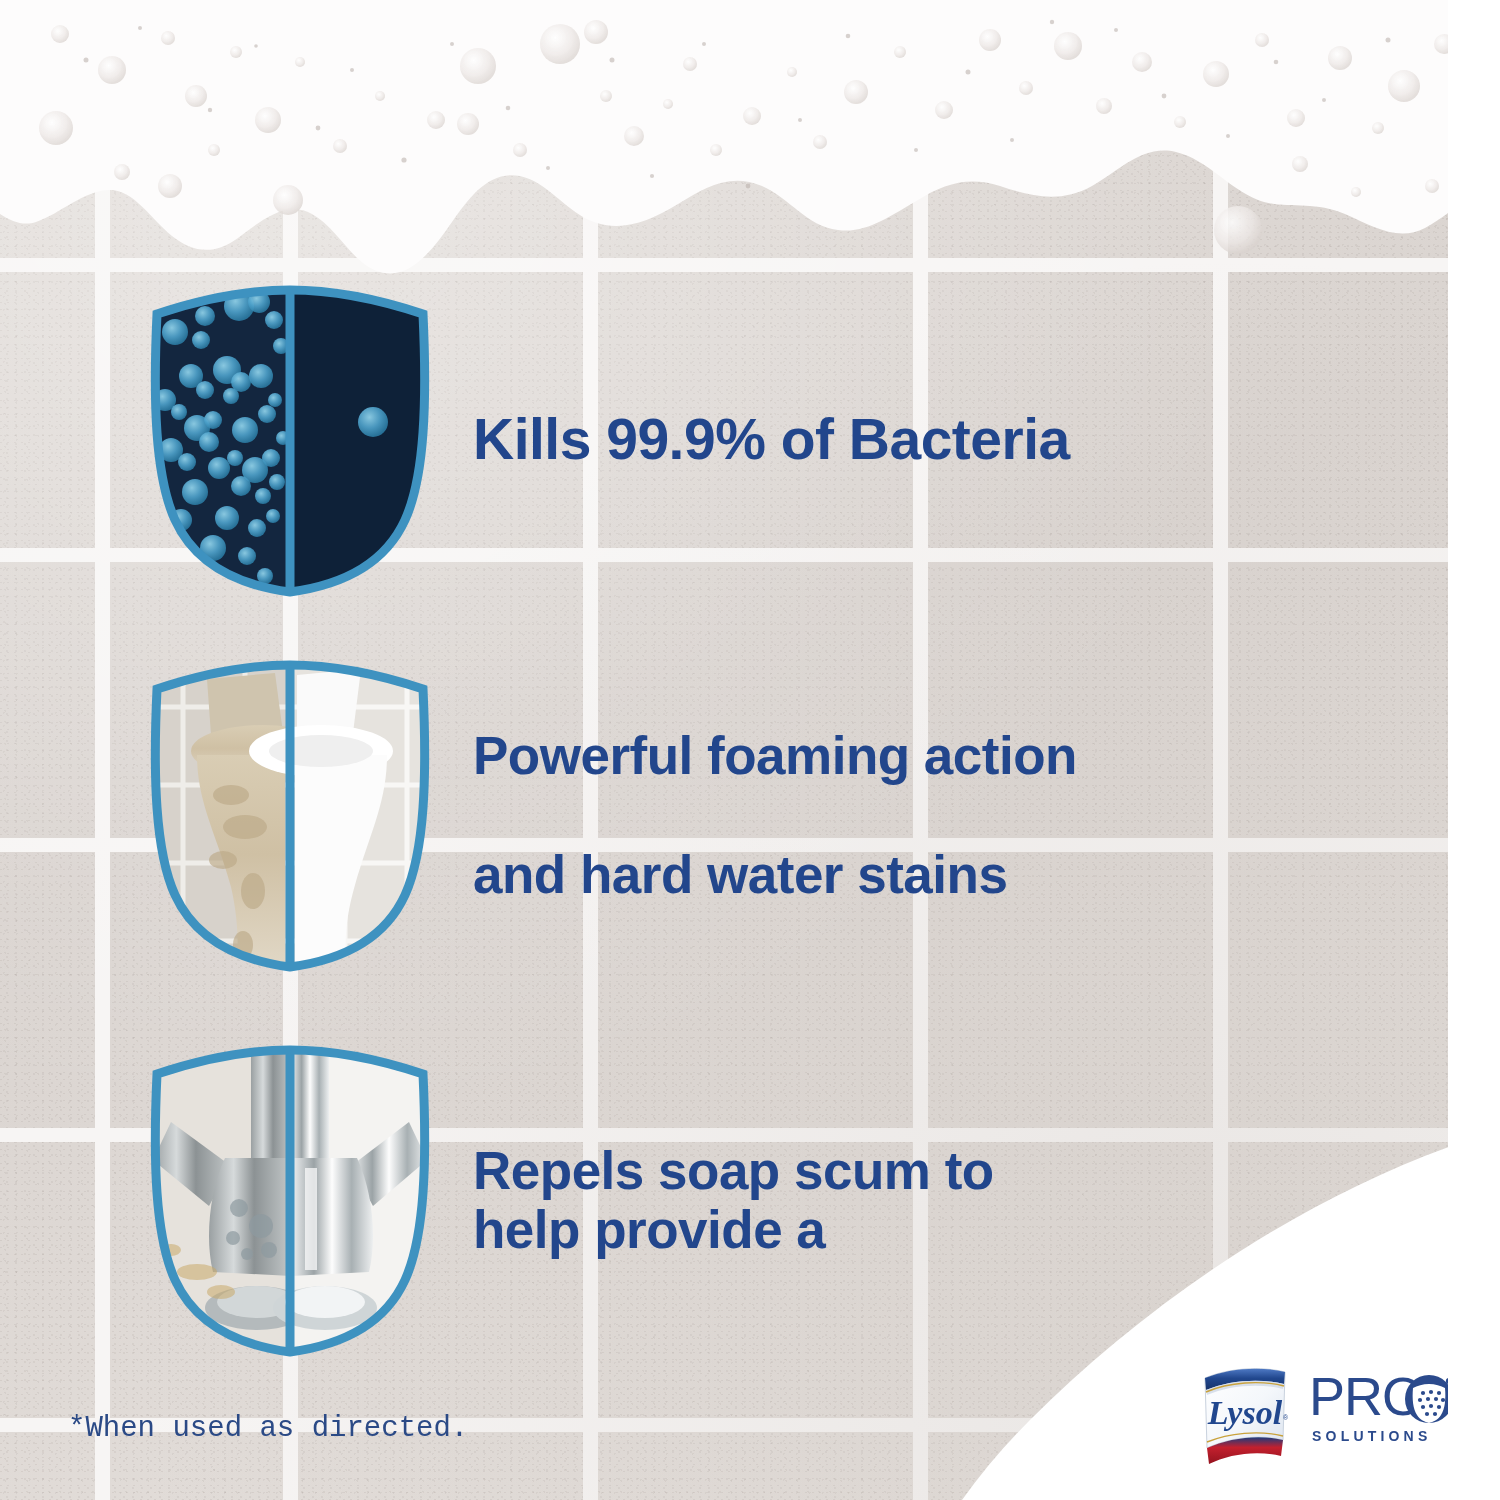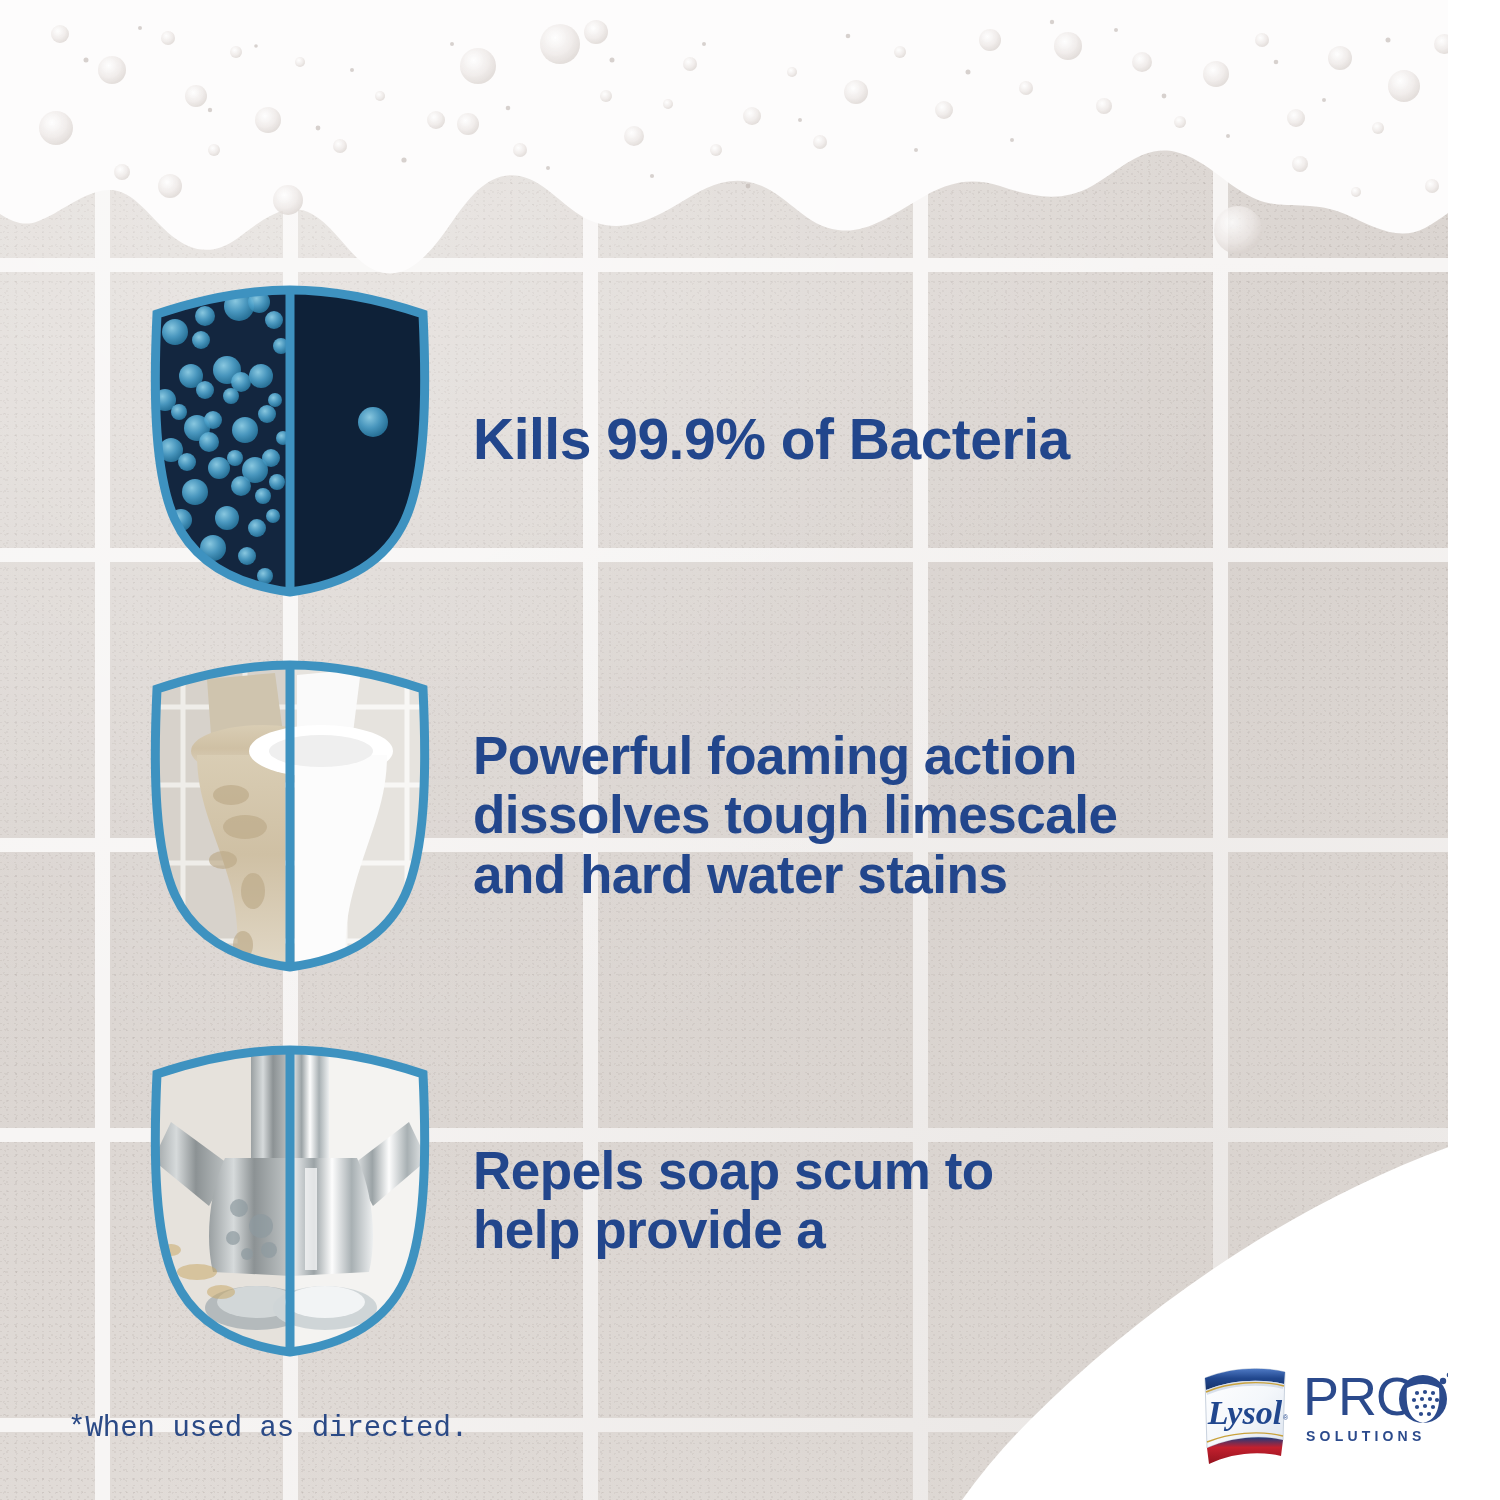--- a/index.html
+++ b/index.html
@@ -69,21 +69,21 @@
     line-height:1.12;
   }
   .hl1{font-size:57px;width:760px;}
   .hl2{font-size:53px;width:830px;}
   .hl3{font-size:53px;width:700px;}
 
   .footnote{position:absolute;left:68px;top:1412px;
     color:#2B4A86;font-size:29px;font-family:Liberation Mono, monospace;}
 
   
-  .logo-lockup{position:absolute;left:1195px;top:1358px;display:flex;align-items:center;gap:8px;}
+  .logo-lockup{position:absolute;left:1195px;top:1358px;display:flex;align-items:center;gap:14px;}
   .lysol-badge{position:relative;width:100px;height:108px;}
   .prologo{position:relative;width:150px;height:86px;}
   .prologo .pro-text{
     position:absolute;left:0;top:0;
     font-size:54px;font-weight:normal;color:#2B4A8C;
     letter-spacing:-1px;line-height:54px;
     font-family:"Liberation Sans", sans-serif;
   }
   .prologo .sol-text{
     position:absolute;left:3px;top:58px;
@@ -346,21 +346,21 @@
         </g>
         <path d="M155,10 C205,10 252,22 288,34 C292,120 290,196 270,240
                  C248,288 200,306 155,312 C110,306 62,288 40,240
                  C20,196 18,120 22,34 C58,22 105,10 155,10 Z" fill="none" stroke="#3E92C0" stroke-width="9"></path>
         <line x1="155" y1="12" x2="155" y2="311" stroke="#3E92C0" stroke-width="9"></line>
       </svg>
     </div>
     <div class="copy">
       <p class="hl2">
         <span>Powerful foaming action</span><br>
-        <span>dissolves tough limescale</span><br>
+        <br>
         <span>and hard water stains</span>
       </p>
     </div>
   </div>
 
   <div class="row row3">
     <div class="shield-wrap">
       <svg width="310" height="320" viewBox="0 0 310 320" xmlns="http://www.w3.org/2000/svg">
         <defs>
           <clipPath id="shClip3">

